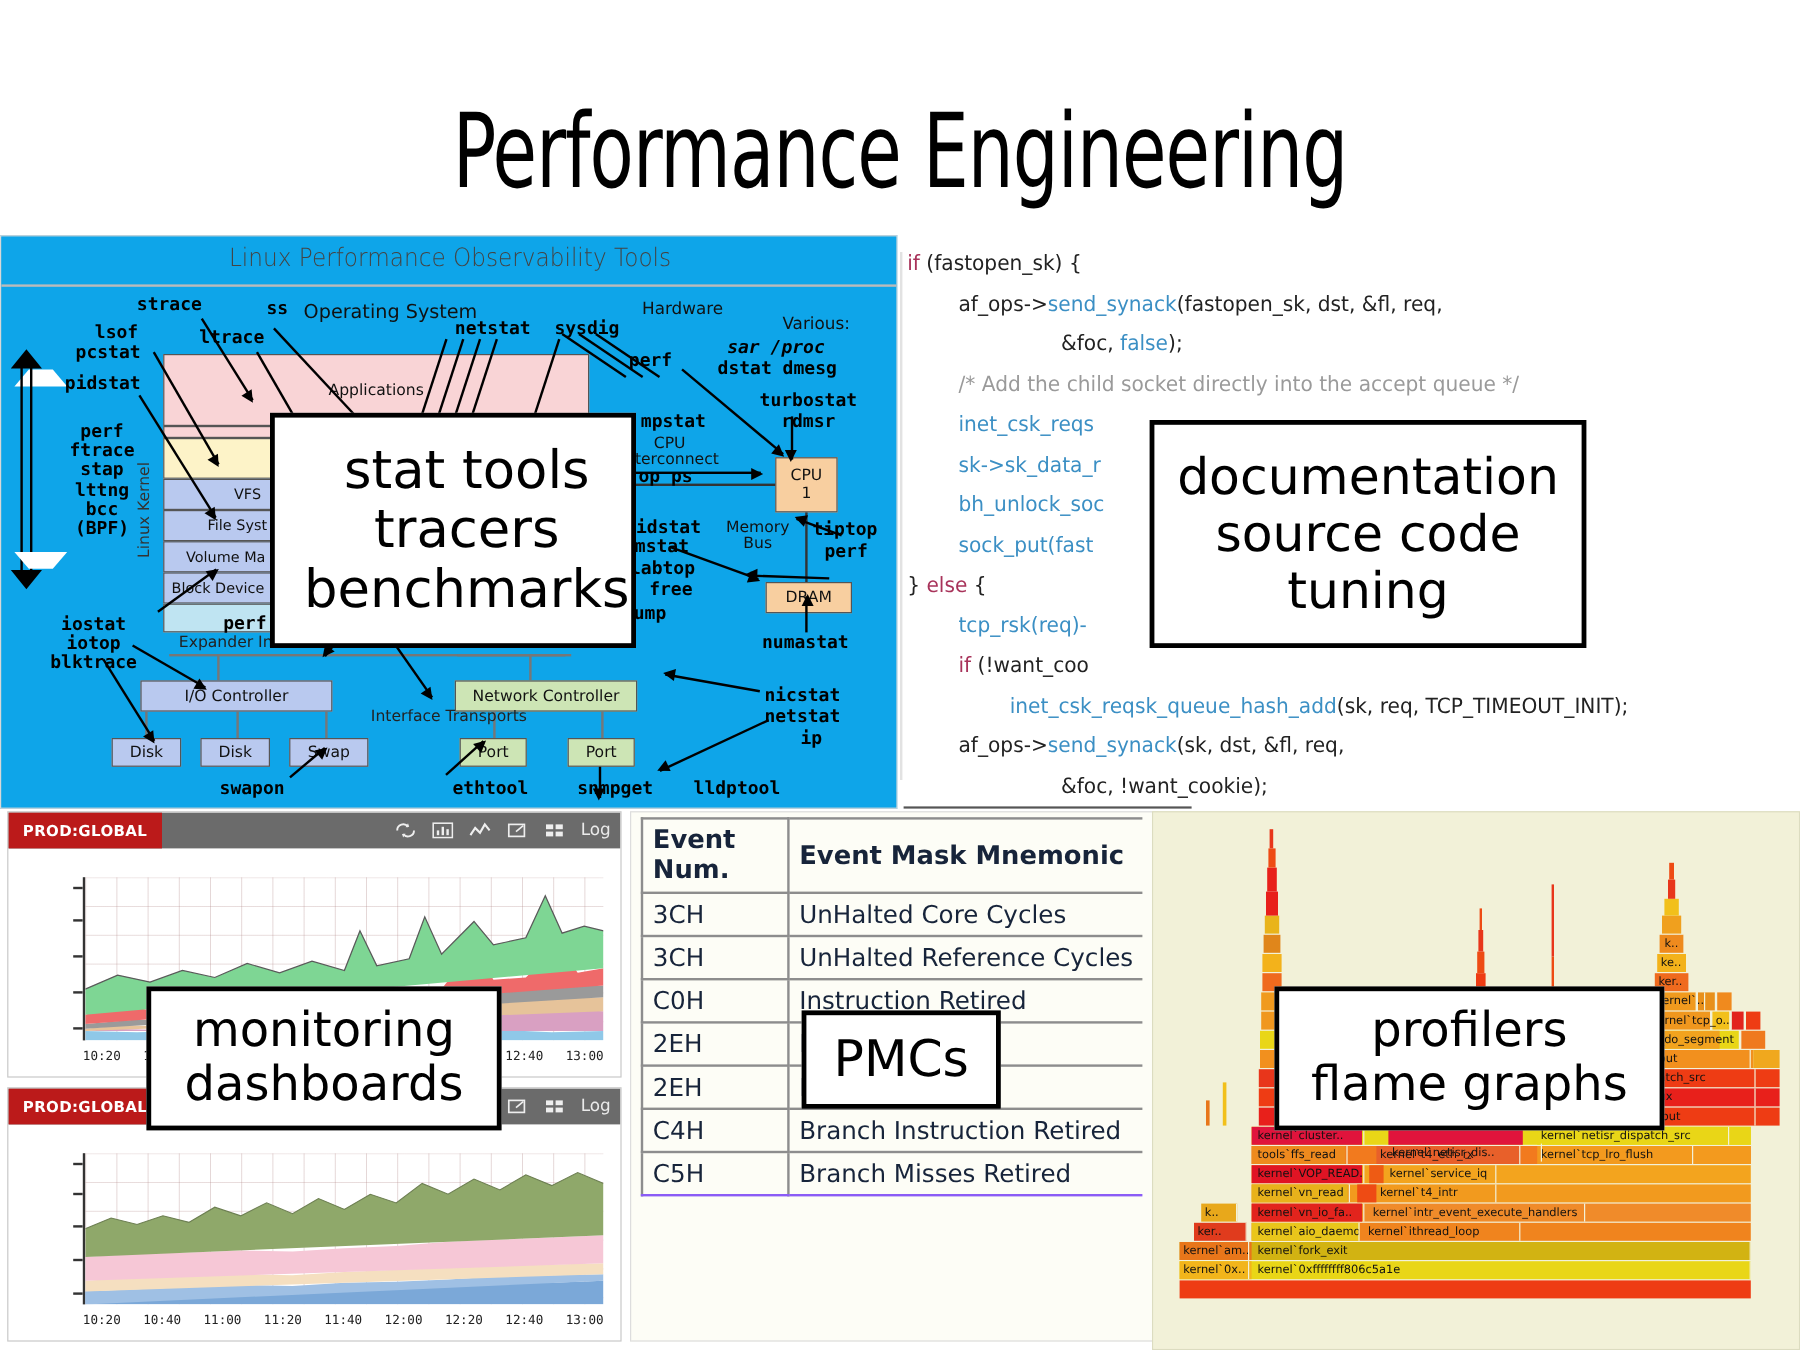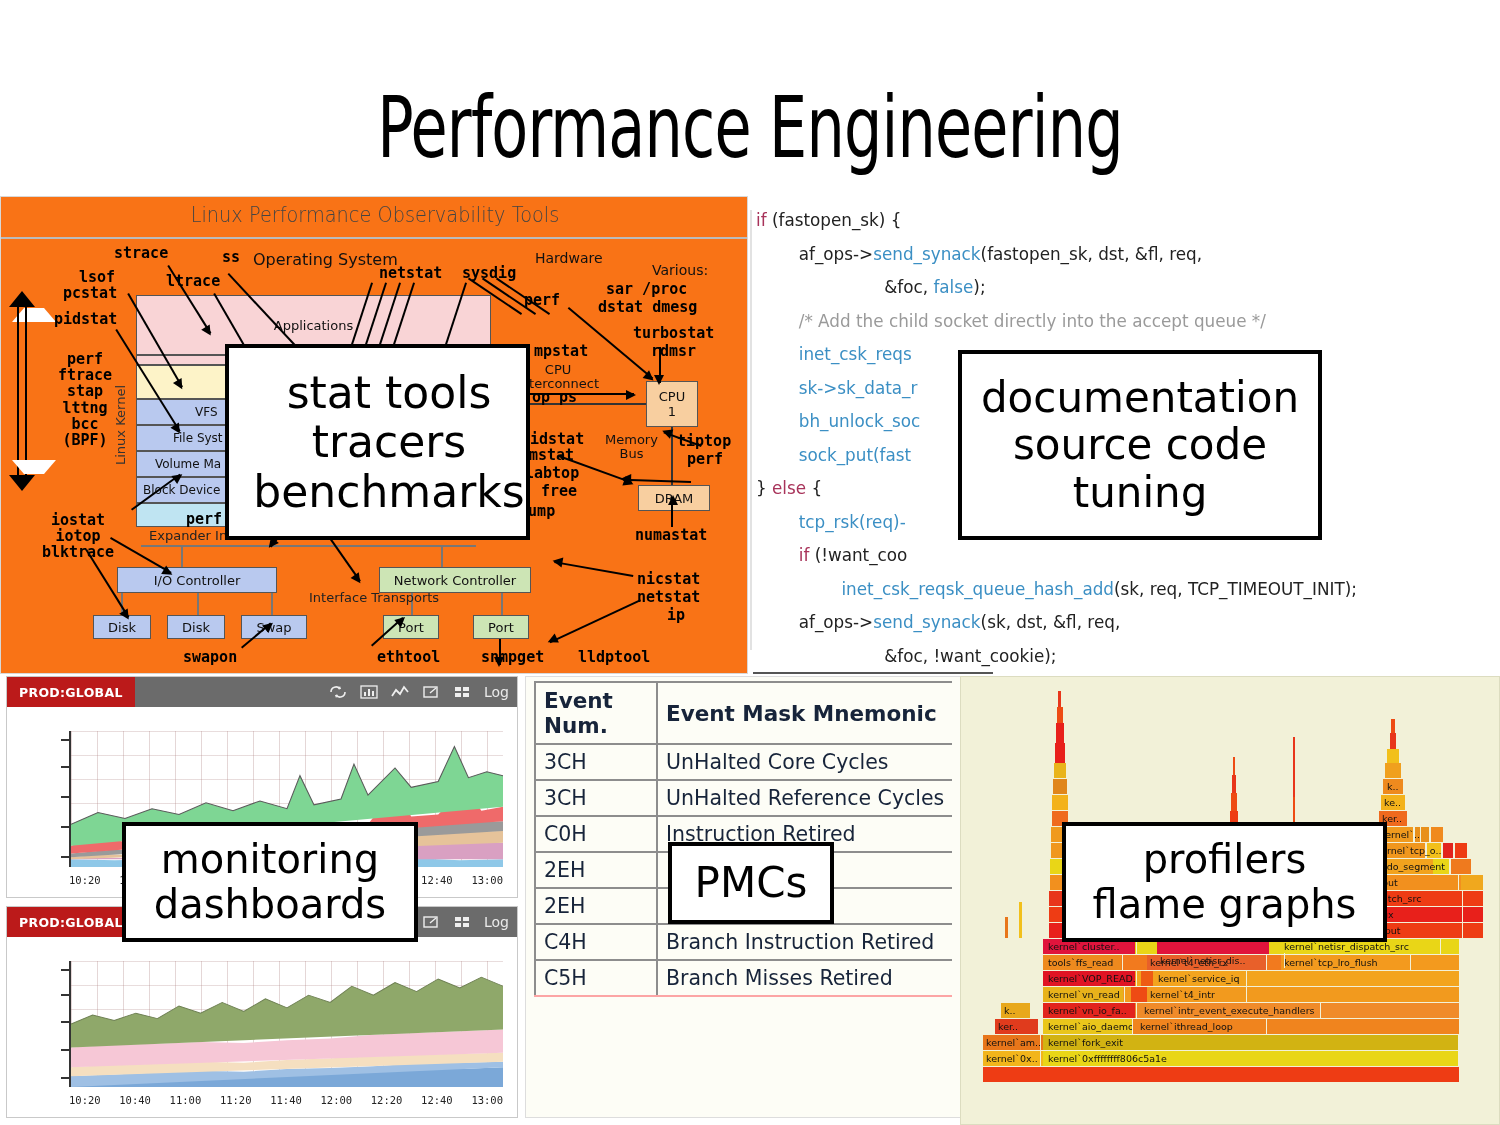--- a/index.html
+++ b/index.html
@@ -19,21 +19,21 @@
     font-size: 86px; line-height: 98px; font-weight: 400;
     letter-spacing: -1px; color: #000;
     transform: scaleX(0.78); transform-origin: 50% 50%;
     white-space: nowrap;
   }
 
   
   .panel { position: absolute; overflow: hidden; background: #fff; }
 
   
-  #obs-panel { left: 0; top: 196px; width: 748px; height: 478px; border: 1px solid #d8d8d8; background:#f97316; }
+  #obs-panel { left: 0; top: 196px; width: 748px; height: 478px; border: 1px solid #d8d8d8; background:#0ea5e9; }
   #obs-title {
     position: absolute; left: 0; top: 6px; width: 748px; text-align: center;
     font-size: 21px; color: #444;
     font-family: "DejaVu Sans", sans-serif; font-weight: 300;
     transform: scaleX(.92); transform-origin: 50% 0;
   }
   #obs-rule { position: absolute; left: 0; top: 40px; width: 748px; height: 2px; background: #bbb; }
 
   .mono { font-family: "DejaVu Sans Mono", "Liberation Mono", monospace; font-weight: 700; color:#000; }
   .sans { font-family: "DejaVu Sans", "Liberation Sans", sans-serif; color:#111; }
@@ -122,21 +122,21 @@
      padding: 5px 8px; text-align:left; vertical-align:middle; color:#17243a;
      font-family:"DejaVu Sans","Liberation Sans",sans-serif; font-size:20.5px;
      transform: scaleX(1);
   }
   #pmc-table th { font-weight:700; font-size:21.5px; }
   #pmc-table tr th:first-child, #pmc-table tr td:first-child { width:122px; }
   #pmc-table tr td:last-child, #pmc-table tr th:last-child { border-right:none; }
   #pmc-table thead th { border-top: 2px solid #8d8d8d; }
   #pmc-table tr:first-child th:first-child { border-left: 2px solid #8d8d8d; }
   #pmc-table td:first-child { border-left: 2px solid #8d8d8d; }
-  #pmc-table tbody tr:last-child td { border-bottom: 2px solid #fca5a5; border-radius: 14px; }
+  #pmc-table tbody tr:last-child td { border-bottom: 2px solid #8b5cf6; border-radius: 14px; }
 
   
   #flame-panel { left: 960px; top: 676px; width: 540px; height: 449px; background:#f2f1d8;
                  border:1px solid #dcdcc0; overflow:hidden; }
   .fl { position:absolute; overflow:hidden; white-space:nowrap;
         font-family:"DejaVu Sans","Liberation Sans",sans-serif; font-size:9.5px;
         color:#111; padding-left:3px; line-height: 1; display:flex; align-items:center;
         border-right:1px solid #f2f1d8; }
 
   
@@ -272,21 +272,21 @@
     <div class="lbl mono" style="left:524px; top:268px; font-size:15px;">labtop</div>
     <div class="lbl mono" style="left:540px; top:286px; font-size:15px;">free</div>
     <div class="lbl mono" style="left:500px; top:306px; font-size:15px;">cpdump</div>
     <div class="lbl mono" style="left:182px; top:452px; font-size:15px;">swapon</div>
     <div class="lbl mono" style="left:376px; top:452px; font-size:15px;">ethtool</div>
     <div class="lbl mono" style="left:480px; top:452px; font-size:15px;">snmpget</div>
     <div class="lbl mono" style="left:577px; top:452px; font-size:15px;">lldptool</div>
     <div class="lbl mono" style="left:636px; top:374px; font-size:15px;">nicstat</div>
     <div class="lbl mono" style="left:636px; top:392px; font-size:15px;">netstat</div>
     <div class="lbl mono" style="left:666px; top:410px; font-size:15px;">ip</div>
-    <div class="lbl mono" style="left:605px; top:84px;  font-size:15px;">sar /proc</div>
+    <div class="lbl mono" style="left:605px; top:84px;  font-size:15px;font-style:italic;">sar /proc</div>
     <div class="lbl mono" style="left:597px; top:102px; font-size:15px;">dstat dmesg</div>
     <div class="lbl mono" style="left:632px; top:128px; font-size:15px;">turbostat</div>
     <div class="lbl mono" style="left:650px; top:146px; font-size:15px;">rdmsr</div>
     <div class="lbl mono" style="left:676px; top:236px; font-size:15px;">tiptop</div>
     <div class="lbl mono" style="left:686px; top:254px; font-size:15px;">perf</div>
     <div class="lbl mono" style="left:634px; top:330px; font-size:15px;">numastat</div>
 
     <div class="arrow" style="left:168px; top:68px; width:80px; transform:rotate(58deg);"></div>
     <div class="arrow" style="left:228px; top:76px; width:120px; transform:rotate(47deg);"></div>
     <div class="arrow" style="left:128px; top:96px; width:108px; transform:rotate(60deg);"></div>

